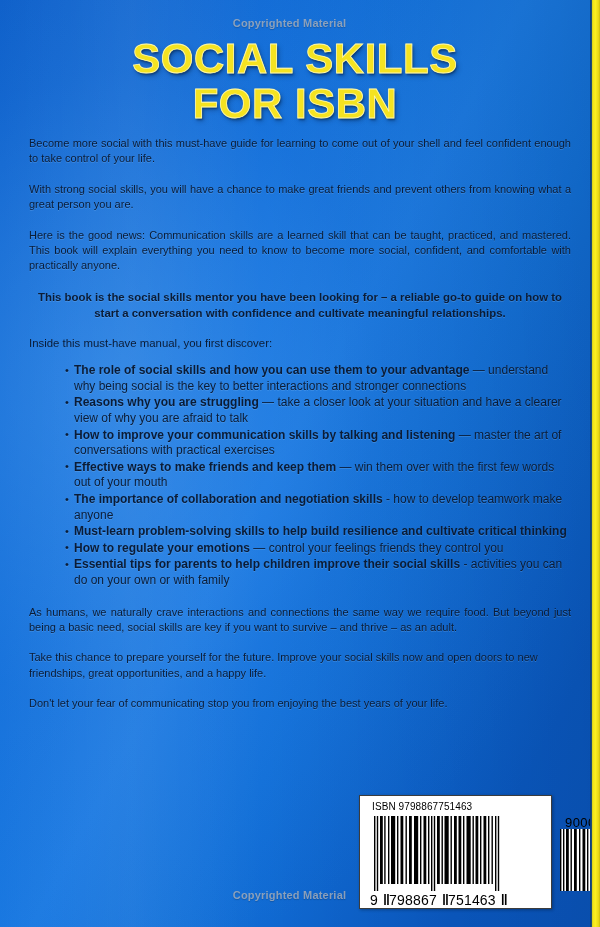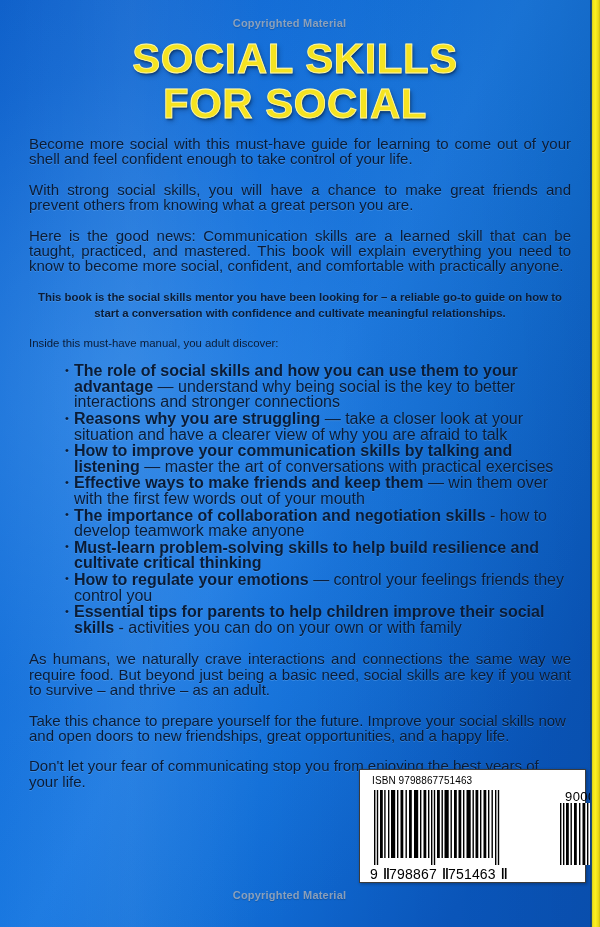--- a/index.html
+++ b/index.html
@@ -88,21 +88,21 @@
     position: absolute;
     top: 136px;
     left: 29px;
     width: 542px;
     z-index: 3;
     color: #0b1c36;
   }
 
   p.para {
     margin: 0 0 15px 0;
-    font-size: 15px;
+    font-size: 11px;
     line-height: 15.4px;
     text-align: justify;
     text-shadow: 0 1px 0 rgba(130,185,245,0.30);
   }
   p.para.loose { text-align: left; }
   p.para.strong-para {
     font-weight: bold;
     font-size: 11.4px;
     line-height: 16px;
     text-align: center;
@@ -121,40 +121,40 @@
 
   ul.features {
     margin: 0 0 16px 0;
     padding: 0 0 0 36px;
     list-style: none;
   }
   ul.features li {
     position: relative;
     margin: 0 0 1px 0;
     padding: 0 0 0 9px;
-    font-size: 16px;
+    font-size: 12px;
     line-height: 15.6px;
     text-shadow: 0 1px 0 rgba(130,185,245,0.28);
   }
   ul.features li::before {
     content: "\2022";
     position: absolute;
     left: 0;
     top: -0.5px;
     font-size: 11px;
     color: #0b1c36;
   }
   ul.features li .b { font-weight: bold; }
 
   
   .barcode-box {
     position: absolute;
     left: 359px;
-    top: 769px;
-    width: 227px;
+    top: 795px;
+    width: 193px;
     height: 114px;
     background: #ffffff;
     border: 1px solid #3c3c3c;
     box-sizing: border-box;
     z-index: 5;
     box-shadow: 1px 1px 3px rgba(0,0,0,0.30);
     text-decoration: underline;
   }
   .isbn-text {
     position: absolute;
@@ -212,34 +212,34 @@
 <body>
 
 <div class="cover">
 
   <div class="edge-strip"></div>
 
   <div class="watermark top">Copyrighted Material</div>
 
   <div class="title-block">
     <div class="title-line">SOCIAL SKILLS</div>
-    <div class="title-line">FOR SOCIAL</div>
+    <div class="title-line">FOR ISBN</div>
   </div>
 
   <div class="body-col">
 
     <p class="para">Become more social with this must-have guide for learning to come out of your shell and feel confident enough to take control of your life.</p>
 
     <p class="para">With strong social skills, you will have a chance to make great friends and prevent others from knowing what a great person you are.</p>
 
     <p class="para">Here is the good news: Communication skills are a learned skill that can be taught,  practiced, and mastered. This book will explain everything you need to know to become more social, confident, and comfortable with practically anyone.</p>
 
     <p class="para strong-para">This book is the social skills mentor you have been looking for – a reliable go-to guide on how to start a conversation with confidence and cultivate meaningful relationships.</p>
 
-    <p class="lead-in">Inside this must-have manual, you adult discover:</p>
+    <p class="lead-in">Inside this must-have manual, you first discover:</p>
 
     <ul class="features">
       <li>
         <span class="b">The role of social skills and how you can use them to your advantage</span><span> — understand why being social is the key to better interactions and stronger connections</span>
       </li>
       <li>
         <span class="b">Reasons why you are struggling</span><span> — take a closer look at your situation and have a clearer view of why you are afraid to talk</span>
       </li>
       <li>
         <span class="b">How to improve your communication skills by talking and listening</span><span> — master the art of conversations with practical exercises</span>

